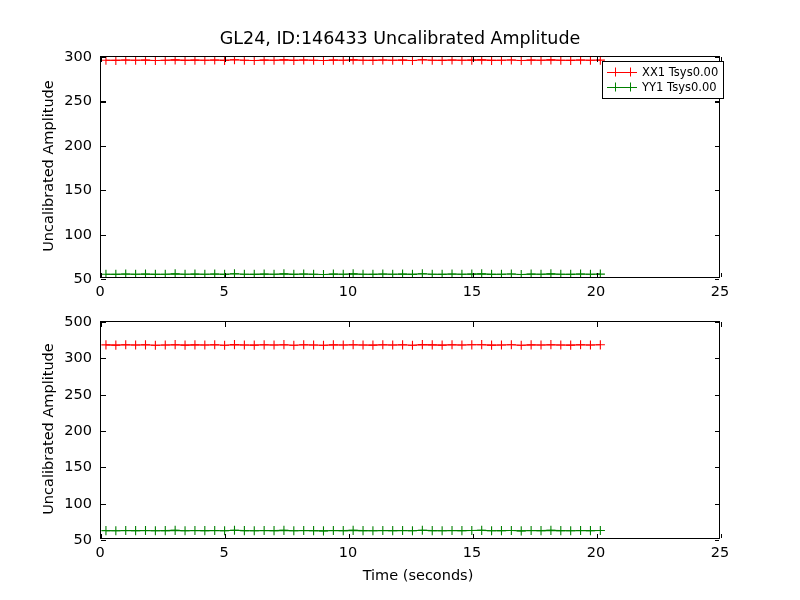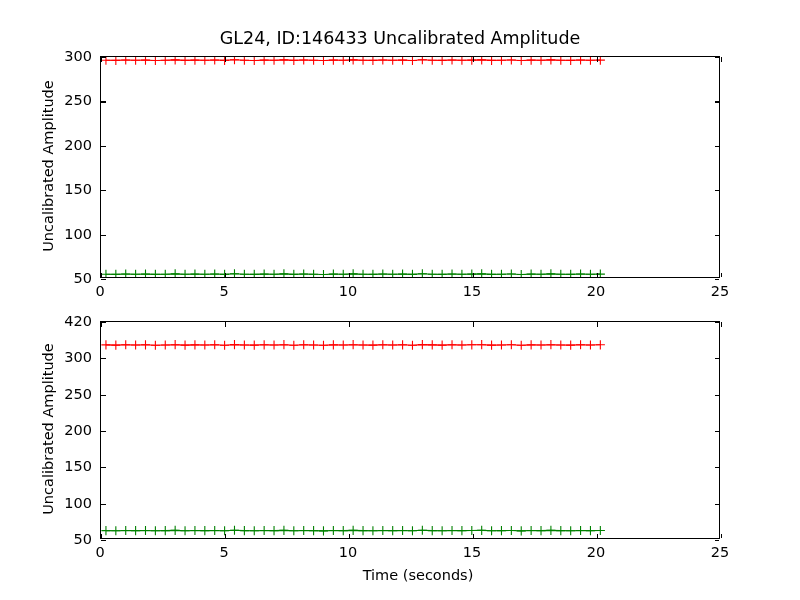--- a/index.html
+++ b/index.html
@@ -223,20 +223,42 @@
       <div class="ticklabel-x" style="left: 472px; top: 283px;">15</div>
       <div class="ticklabel-x" style="left: 596px; top: 283px;">20</div>
       <div class="ticklabel-x" style="left: 720px; top: 283px;">25</div>
       <div class="ticklabel-y" style="left: 42px; width: 50px; top: 278px;">50</div>
       <div class="ticklabel-y" style="left: 42px; width: 50px; top: 233.6px;">100</div>
       <div class="ticklabel-y" style="left: 42px; width: 50px; top: 189.2px;">150</div>
       <div class="ticklabel-y" style="left: 42px; width: 50px; top: 144.8px;">200</div>
       <div class="ticklabel-y" style="left: 42px; width: 50px; top: 100.4px;">250</div>
       <div class="ticklabel-y" style="left: 42px; width: 50px; top: 56px;">300</div>
       <div class="ylabel" style="width: 222px; left: -63px; top: 158px;">Uncalibrated Amplitude</div>
+    </div>
+  <div class="legend" id="legend-top" style="left:602px; top:61px;">
+      <div class="legend-row">
+        <span class="legend-sample">
+          <span class="lsline" style="background: rgb(255, 0, 0);"></span>
+          <span class="lsmark" style="background: rgb(255, 0, 0); left: 7.5px;"></span>
+          <span class="lsmark-v" style="background: rgb(255, 0, 0); left: 7.5px;"></span>
+          <span class="lsmark" style="background: rgb(255, 0, 0); left: 22.5px;"></span>
+          <span class="lsmark-v" style="background: rgb(255, 0, 0); left: 22.5px;"></span>
+        </span>
+        <span class="legend-text">XX1 Tsys0.00</span>
+      </div>
+      <div class="legend-row">
+        <span class="legend-sample">
+          <span class="lsline" style="background: rgb(0, 128, 0);"></span>
+          <span class="lsmark" style="background: rgb(0, 128, 0); left: 7.5px;"></span>
+          <span class="lsmark-v" style="background: rgb(0, 128, 0); left: 7.5px;"></span>
+          <span class="lsmark" style="background: rgb(0, 128, 0); left: 22.5px;"></span>
+          <span class="lsmark-v" style="background: rgb(0, 128, 0); left: 22.5px;"></span>
+        </span>
+        <span class="legend-text">YY1 Tsys0.00</span>
+      </div>
     </div>
 
   <div class="axes" id="axes-bottom" style="left:100px; top:321px; width:620px; height:218px;">
     <div class="plot-clip">
       <svg class="series-svg" id="svg-bottom" viewBox="0 0 620 218" preserveAspectRatio="none">
           <g>
             <polyline points="4.96,23.11 14.88,23.33 24.80,22.96 34.72,23.25 44.64,23.04 54.56,23.40 64.48,23.18 74.40,22.89 84.32,23.33 94.24,23.11 104.16,23.25 114.08,22.96 124.00,23.40 133.92,22.82 143.84,23.18 153.76,23.33 163.68,23.04 173.60,23.25 183.52,22.89 193.44,23.40 203.36,22.96 213.28,23.18 223.20,23.47 233.12,23.11 243.04,23.25 252.96,22.89 262.88,23.18 272.80,23.33 282.72,22.96 292.64,23.25 302.56,23.04 312.48,23.40 322.40,22.82 332.32,23.11 342.24,23.33 352.16,22.96 362.08,23.25 372.00,23.04 381.92,22.89 391.84,23.33 401.76,23.18 411.68,22.96 421.60,23.47 431.52,23.11 441.44,23.25 451.36,22.89 461.28,23.18 471.20,23.33 481.12,22.96 491.04,23.25 500.96,23.04" fill="none" stroke="#ff0000" stroke-width="1.1"></polyline>
             <path d="M0.36,23.11L9.56,23.11M4.96,18.51L4.96,27.71M10.28,23.33L19.48,23.33M14.88,18.73L14.88,27.93M20.20,22.96L29.40,22.96M24.80,18.36L24.80,27.56M30.12,23.25L39.32,23.25M34.72,18.65L34.72,27.85M40.04,23.04L49.24,23.04M44.64,18.44L44.64,27.64M49.96,23.40L59.16,23.40M54.56,18.80L54.56,28.00M59.88,23.18L69.08,23.18M64.48,18.58L64.48,27.78M69.80,22.89L79.00,22.89M74.40,18.29L74.40,27.49M79.72,23.33L88.92,23.33M84.32,18.73L84.32,27.93M89.64,23.11L98.84,23.11M94.24,18.51L94.24,27.71M99.56,23.25L108.76,23.25M104.16,18.65L104.16,27.85M109.48,22.96L118.68,22.96M114.08,18.36L114.08,27.56M119.40,23.40L128.60,23.40M124.00,18.80L124.00,28.00M129.32,22.82L138.52,22.82M133.92,18.22L133.92,27.42M139.24,23.18L148.44,23.18M143.84,18.58L143.84,27.78M149.16,23.33L158.36,23.33M153.76,18.73L153.76,27.93M159.08,23.04L168.28,23.04M163.68,18.44L163.68,27.64M169.00,23.25L178.20,23.25M173.60,18.65L173.60,27.85M178.92,22.89L188.12,22.89M183.52,18.29L183.52,27.49M188.84,23.40L198.04,23.40M193.44,18.80L193.44,28.00M198.76,22.96L207.96,22.96M203.36,18.36L203.36,27.56M208.68,23.18L217.88,23.18M213.28,18.58L213.28,27.78M218.60,23.47L227.80,23.47M223.20,18.87L223.20,28.07M228.52,23.11L237.72,23.11M233.12,18.51L233.12,27.71M238.44,23.25L247.64,23.25M243.04,18.65L243.04,27.85M248.36,22.89L257.56,22.89M252.96,18.29L252.96,27.49M258.28,23.18L267.48,23.18M262.88,18.58L262.88,27.78M268.20,23.33L277.40,23.33M272.80,18.73L272.80,27.93M278.12,22.96L287.32,22.96M282.72,18.36L282.72,27.56M288.04,23.25L297.24,23.25M292.64,18.65L292.64,27.85M297.96,23.04L307.16,23.04M302.56,18.44L302.56,27.64M307.88,23.40L317.08,23.40M312.48,18.80L312.48,28.00M317.80,22.82L327.00,22.82M322.40,18.22L322.40,27.42M327.72,23.11L336.92,23.11M332.32,18.51L332.32,27.71M337.64,23.33L346.84,23.33M342.24,18.73L342.24,27.93M347.56,22.96L356.76,22.96M352.16,18.36L352.16,27.56M357.48,23.25L366.68,23.25M362.08,18.65L362.08,27.85M367.40,23.04L376.60,23.04M372.00,18.44L372.00,27.64M377.32,22.89L386.52,22.89M381.92,18.29L381.92,27.49M387.24,23.33L396.44,23.33M391.84,18.73L391.84,27.93M397.16,23.18L406.36,23.18M401.76,18.58L401.76,27.78M407.08,22.96L416.28,22.96M411.68,18.36L411.68,27.56M417.00,23.47L426.20,23.47M421.60,18.87L421.60,28.07M426.92,23.11L436.12,23.11M431.52,18.51L431.52,27.71M436.84,23.25L446.04,23.25M441.44,18.65L441.44,27.85M446.76,22.89L455.96,22.89M451.36,18.29L451.36,27.49M456.68,23.18L465.88,23.18M461.28,18.58L461.28,27.78M466.60,23.33L475.80,23.33M471.20,18.73L471.20,27.93M476.52,22.96L485.72,22.96M481.12,18.36L481.12,27.56M486.44,23.25L495.64,23.25M491.04,18.65L491.04,27.85M496.36,23.04L505.56,23.04M500.96,18.44L500.96,27.64" stroke="#ff0000" stroke-width="1.1" fill="none"></path>
           </g>
           <g>
@@ -278,18 +300,18 @@
       <div class="ticklabel-x" style="left: 348px; top: 544px;">10</div>
       <div class="ticklabel-x" style="left: 472px; top: 544px;">15</div>
       <div class="ticklabel-x" style="left: 596px; top: 544px;">20</div>
       <div class="ticklabel-x" style="left: 720px; top: 544px;">25</div>
       <div class="ticklabel-y" style="left: 42px; width: 50px; top: 539px;">50</div>
       <div class="ticklabel-y" style="left: 42px; width: 50px; top: 502.667px;">100</div>
       <div class="ticklabel-y" style="left: 42px; width: 50px; top: 466.333px;">150</div>
       <div class="ticklabel-y" style="left: 42px; width: 50px; top: 430px;">200</div>
       <div class="ticklabel-y" style="left: 42px; width: 50px; top: 393.667px;">250</div>
       <div class="ticklabel-y" style="left: 42px; width: 50px; top: 357.333px;">300</div>
-      <div class="ticklabel-y" style="left: 42px; width: 50px; top: 321px;">420</div>
+      <div class="ticklabel-y" style="left: 42px; width: 50px; top: 321px;">500</div>
       <div class="ylabel" style="width: 218px; left: -61px; top: 421px;">Uncalibrated Amplitude</div>
       <div class="xlabel" style="left: 410px; top: 567px; margin-left: 8px;">Time (seconds)</div>
     </div>
 
 </div>
 
 </body></html>

